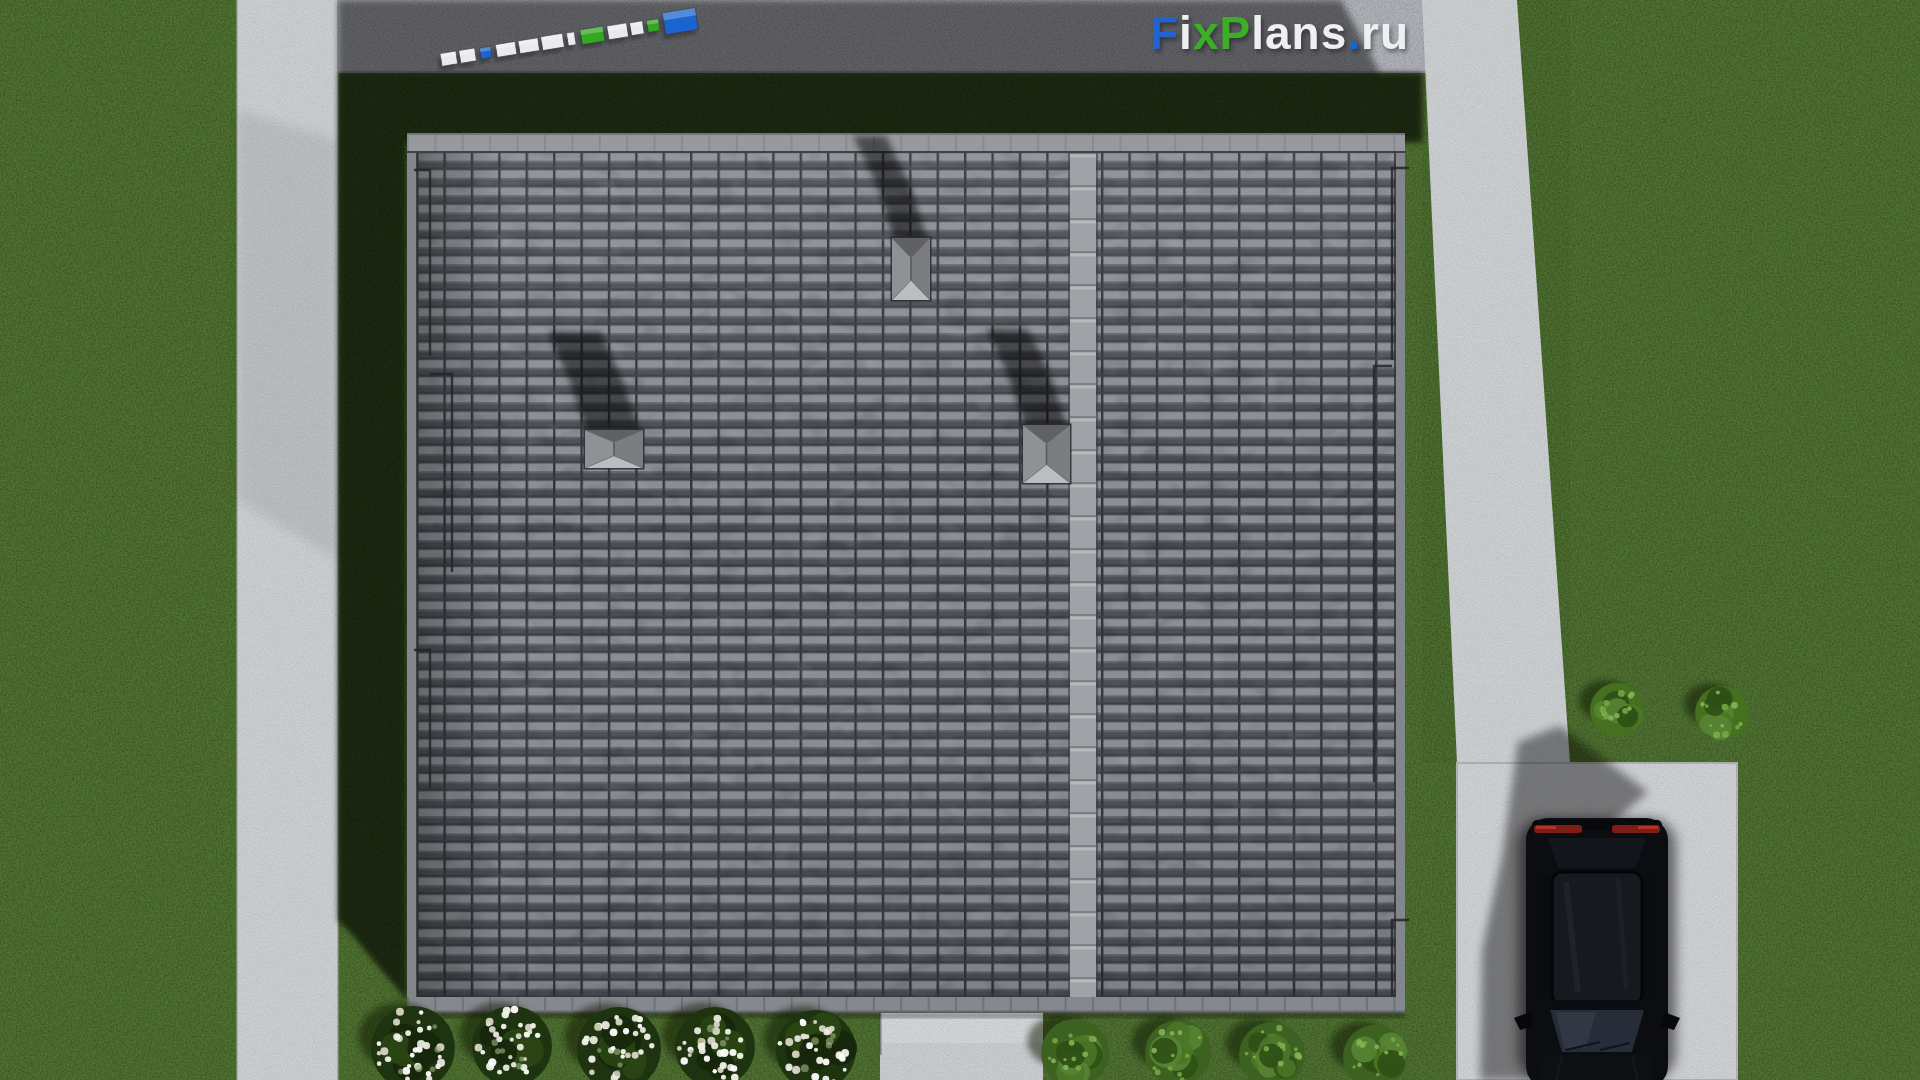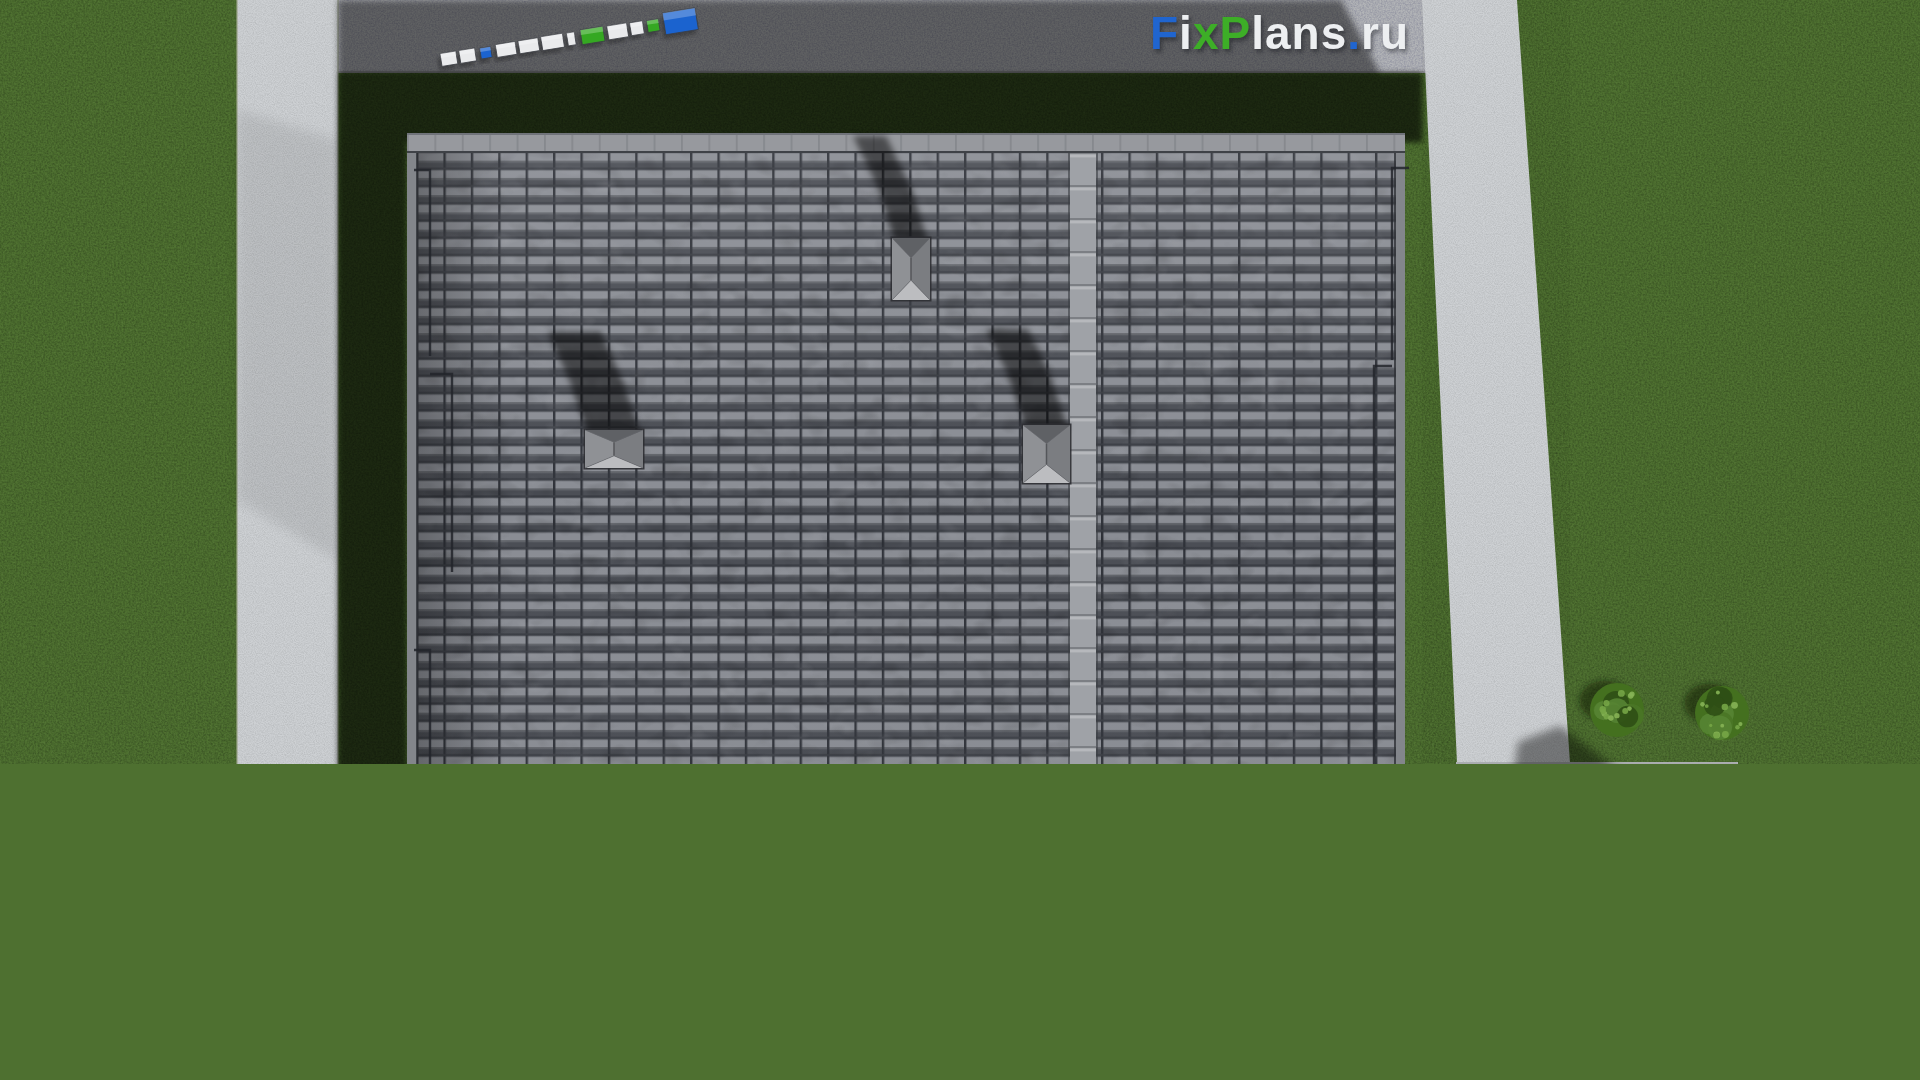--- a/index.html
+++ b/index.html
@@ -1,16 +1,16 @@
 <!DOCTYPE html>
 <html><head>
 <meta charset="utf-8">
 <style>
   html,body{margin:0;padding:0;width:1920px;height:1080px;overflow:hidden;background:#4e7030;}
-  .stage{position:relative;width:1920px;height:764px;overflow:hidden;font-family:"Liberation Sans",sans-serif;}
+  .stage{position:relative;width:1920px;height:1080px;overflow:hidden;font-family:"Liberation Sans",sans-serif;}
   .stage svg{position:absolute;left:0;top:0;}
   .watermark{
     position:absolute;left:1150px;top:6px;height:52px;
     font-family:"Liberation Sans",sans-serif;font-weight:bold;font-size:46px;
     letter-spacing:1px;white-space:nowrap;user-select:none;
     text-shadow:2px 3px 4px rgba(8,10,18,0.45);
   }
   .c-blue{color:#2065cf;}
   .c-green{color:#3dae27;}
   .c-white{color:#edeff1;}

